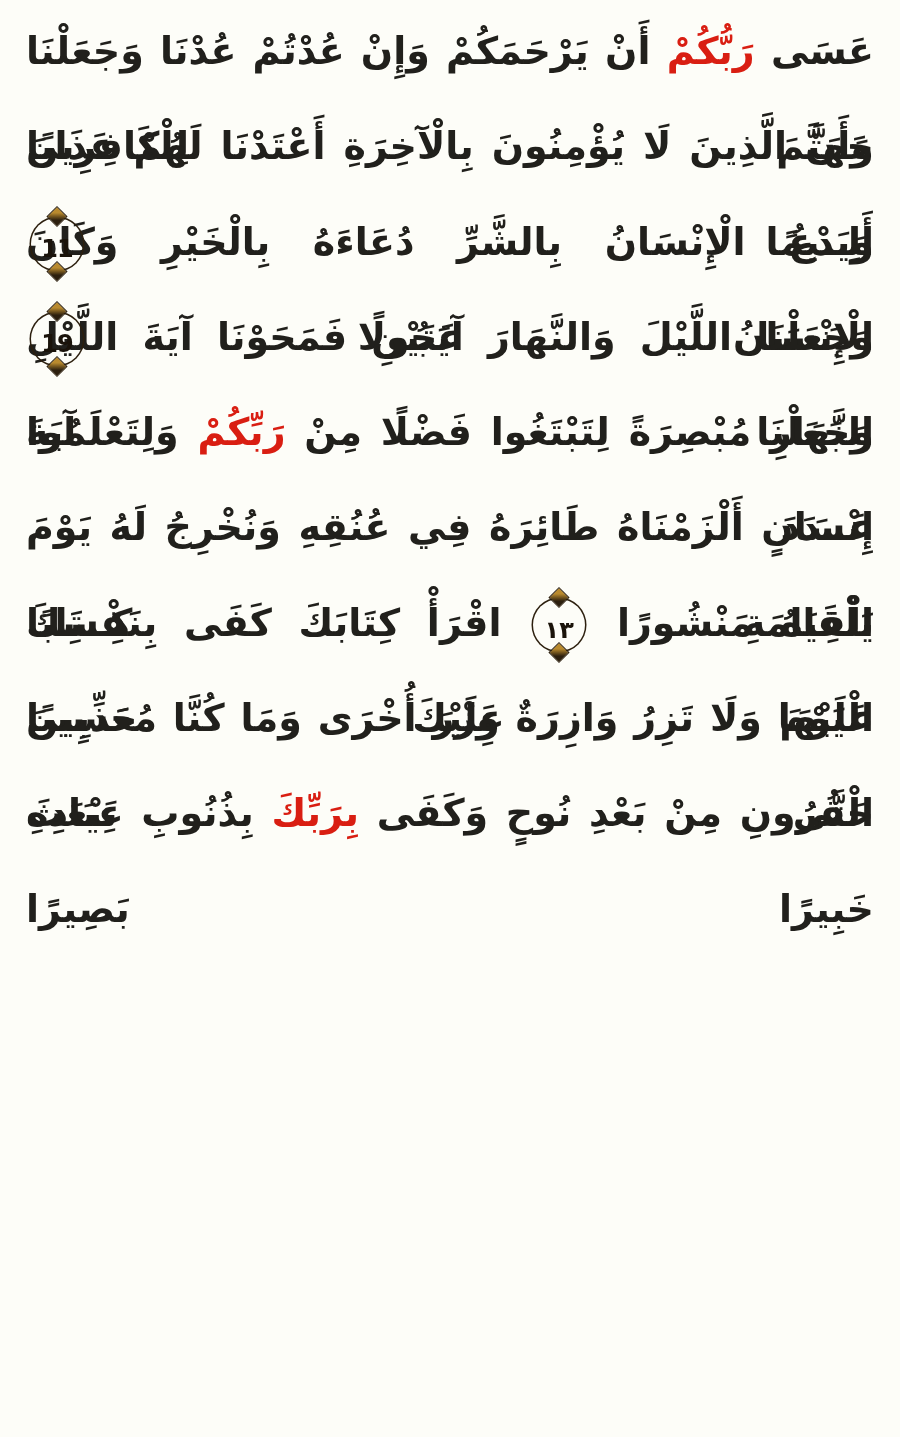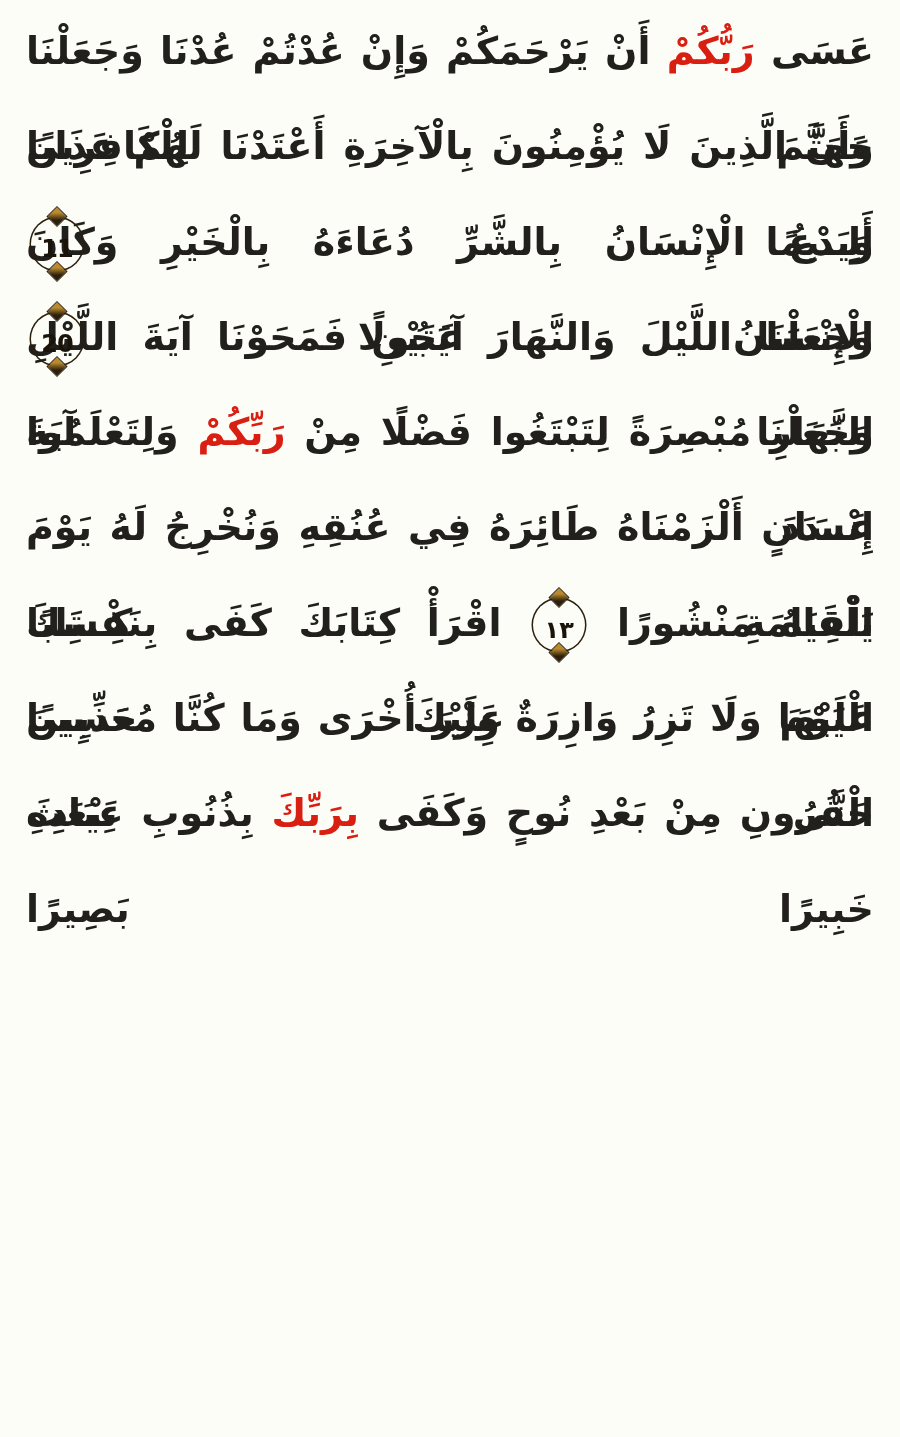--- a/index.html
+++ b/index.html
@@ -79,21 +79,21 @@
     letter-spacing: -1px;
   }
 </style>
 </head>
 <body>
 
 <main class="page">
   <div id="text-block">
       <div class="line"><span class="txt">عَسَى </span><span class="txt red">رَبُّكُمْ</span><span class="txt"> أَنْ يَرْحَمَكُمْ وَإِنْ عُدْتُمْ عُدْنَا وَجَعَلْنَا جَهَنَّمَ لِلْكَافِرِينَ</span></div>
       <div class="line"><span class="txt">وَأَنَّ الَّذِينَ لَا يُؤْمِنُونَ بِالْآخِرَةِ أَعْتَدْنَا لَهُمْ عَذَابًا أَلِــيمًا </span><span class="marker"><span class="num">11</span></span></div>
-      <div class="line"><span class="txt">وَيَدْعُ الْإِنْسَانُ بِالشَّرِّ دُعَاءَهُ بِالْخَيْرِ وَكَانَ الْإِنْسَانُ عَجُولًا </span><span class="marker"><span class="num">20</span></span></div>
+      <div class="line"><span class="txt">وَيَدْعُ الْإِنْسَانُ بِالشَّرِّ دُعَاءَهُ بِالْخَيْرِ وَكَانَ الْإِنْسَانُ عَجُولًا </span><span class="marker"><span class="num">19</span></span></div>
       <div class="line"><span class="txt">وَجَعَلْنَا اللَّيْلَ وَالنَّهَارَ آيَتَيْنِ فَمَحَوْنَا آيَةَ اللَّيْلِ وَجَعَلْنَا آيَةَ</span></div>
       <div class="line"><span class="txt">النَّهَارِ مُبْصِرَةً لِتَبْتَغُوا فَضْلًا مِنْ </span><span class="txt red">رَبِّكُمْ</span><span class="txt"> وَلِتَعْلَمُوا عَــدَدَ</span></div>
       <div class="line"><span class="txt">إِنْسَانٍ أَلْزَمْنَاهُ طَائِرَهُ فِي عُنُقِهِ وَنُخْرِجُ لَهُ يَوْمَ الْقِيَامَةِ كِــتَابًا</span></div>
       <div class="line"><span class="txt">يَلْقَاهُ مَنْشُورًا </span><span class="marker"><span class="num">١٣</span></span><span class="txt"> اقْرَأْ كِتَابَكَ كَفَى بِنَفْسِكَ الْيَوْمَ عَلَيْكَ حَسِيبًا</span></div>
       <div class="line"><span class="txt">عَلَيْهَا وَلَا تَزِرُ وَازِرَةٌ وِزْرَ أُخْرَى وَمَا كُنَّا مُعَذِّبِينَ حَتَّى نَبْعَثَ</span></div>
       <div class="line"><span class="txt">الْقُرُونِ مِنْ بَعْدِ نُوحٍ وَكَفَى </span><span class="txt red">بِرَبِّكَ</span><span class="txt"> بِذُنُوبِ عِبَادِهِ خَبِيرًا بَصِيرًا </span></div>
     </div>
 </main>
 
 </body></html>

